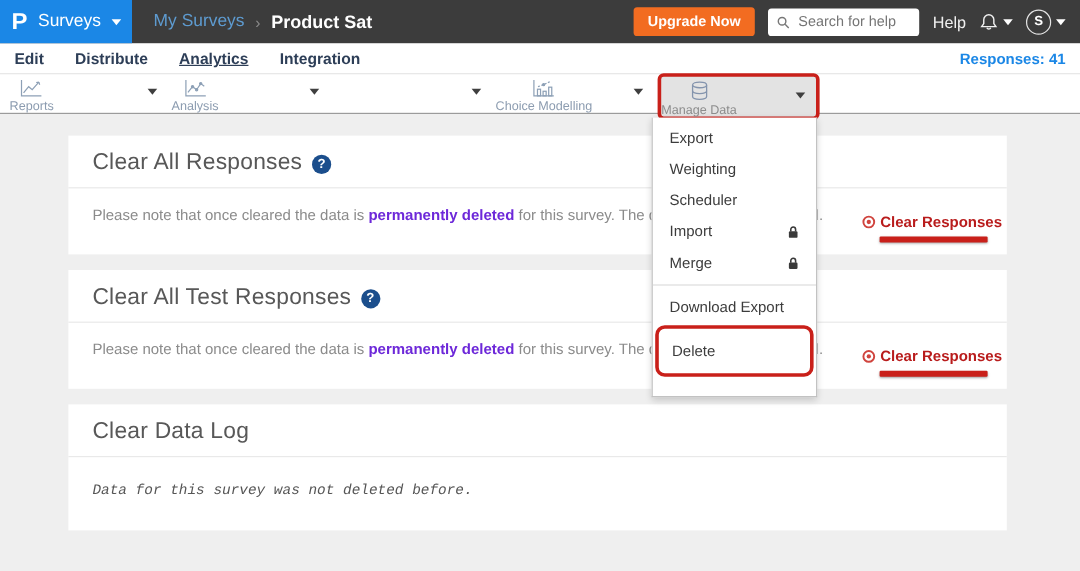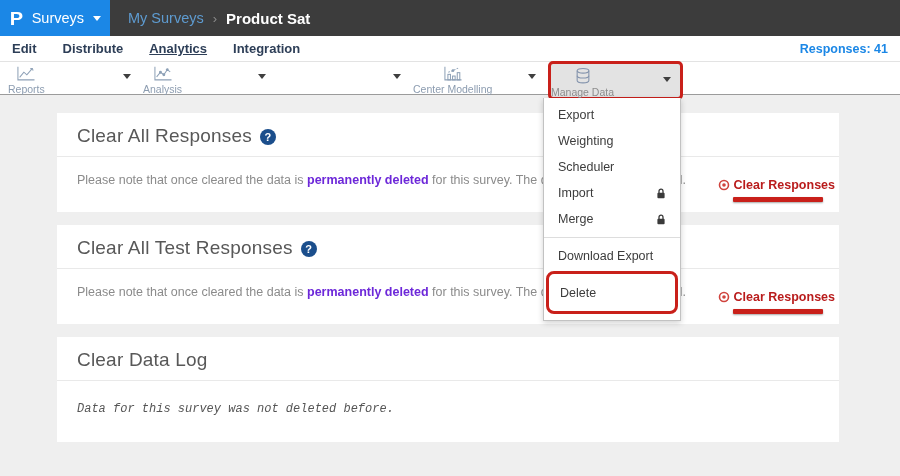--- a/index.html
+++ b/index.html
@@ -89,21 +89,21 @@
     background:#e3e3e3; border:3px solid #c9201a; border-radius:5px;
     height:39px; margin-top:-1px; z-index:6;
   }
   .tb-item.active-annotated .tb-label { color:#8d8d8d; }
   .tb-item.active-annotated .tb-caret { right:9px; top:13px; }
 
   
   .dropdown {
     position:absolute; left:543px; top:98px; width:138px; z-index:10;
     background:#fff; border:1px solid #c2c2c2; border-top:none;
-    box-shadow:0 2px 6px rgba(0,0,0,.18); padding:4px 0 6px;
+    box-shadow:0 2px 6px rgba(0,0,0,.18); padding:4px 0 16px;
   }
   .menu-item {
     height:26px; display:flex; align-items:center; justify-content:space-between;
     padding:0 14px; font-size:12.5px; color:#3c3c3c; cursor:pointer;
   }
   .menu-divider { border-top:1px solid #ddd; margin:5px 0; }
   .menu-item.annotated {
     border:3px solid #c9201a; border-radius:8px; margin:2px 2px 0;
     padding:0 11px; height:43px;
   }
@@ -151,20 +151,42 @@
     <div class="logo-block">
       <span class="logo-glyph">P</span>
       <span class="logo-label">Surveys</span>
       <span class="caret-down"></span>
     </div>
     <div class="breadcrumb">
       <span class="crumb-parent">My Surveys</span>
       <span class="crumb-sep">›</span>
       <span class="crumb-current">Product Sat</span>
     </div>
+    <div class="header-right">
+      <button class="upgrade-btn">Upgrade Now</button>
+      <div class="search-box">
+        <svg width="13" height="13" viewBox="0 0 14 14">
+          <circle cx="6" cy="6" r="4" fill="none" stroke="#777" stroke-width="1.5"></circle>
+          <line x1="9.2" y1="9.2" x2="13" y2="13" stroke="#777" stroke-width="1.5"></line>
+        </svg>
+        <input type="text" placeholder="Search for help" style="">
+      </div>
+      <span class="help-label">Help</span>
+      <div class="bell-wrap">
+        <svg width="16" height="17" viewBox="0 0 16 16" fill="none" stroke="#f0f0f0" stroke-width="1.2">
+          <path d="M8 1.8 a4.2 4.2 0 0 1 4.2 4.2 v3.2 l1.7 2.5 H2.1 l1.7 -2.5 V6 A4.2 4.2 0 0 1 8 1.8 z"></path>
+          <path d="M6.4 12.6 a1.7 1.7 0 0 0 3.2 0"></path>
+        </svg>
+        <span class="caret-down"></span>
+      </div>
+      <div class="avatar-wrap">
+        <span class="avatar-circle">S</span>
+        <span class="caret-down"></span>
+      </div>
+    </div>
   </div>
 
   <div class="nav-row">
     <span class="nav-item">Edit</span>
     <span class="nav-item">Distribute</span>
     <span class="nav-item active">Analytics</span>
     <span class="nav-item">Integration</span>
     <span class="responses-badge">Responses: 41</span>
   </div>
 
@@ -203,21 +225,21 @@
     <div class="tb-item">
       <div class="tb-btn">
         <svg width="22" height="17" viewBox="0 0 24 20" fill="none" stroke="#8da0b6" stroke-width="1.2">
           <path d="M2.5 2 V17.5 H22"></path>
           <rect x="6" y="11" width="3" height="6.5"></rect>
           <rect x="11.5" y="13" width="3" height="4.5"></rect>
           <rect x="17" y="9" width="3" height="8.5"></rect>
           <path d="M6.5 8.5 L12 6.5 L18.5 3.5" stroke-dasharray="2 1.5"></path>
           <circle cx="12" cy="6.5" r="1" fill="#8da0b6"></circle>
         </svg>
-        <span class="tb-label">Center Modelling</span>
+        <span class="tb-label">Choice Modelling</span>
       </div>
       <span class="caret-dark tb-caret"></span>
     </div>
 
     <div class="tb-item active-annotated">
       <div class="tb-btn">
         <svg width="20" height="18" viewBox="0 0 22 20" fill="none" stroke="#8494ad" stroke-width="1.2">
           <ellipse cx="11" cy="4.2" rx="6.5" ry="2.6"></ellipse>
           <path d="M4.5 4.2 V15 a6.5 2.6 0 0 0 13 0 V4.2"></path>
           <path d="M4.5 9.6 a6.5 2.6 0 0 0 13 0"></path>

